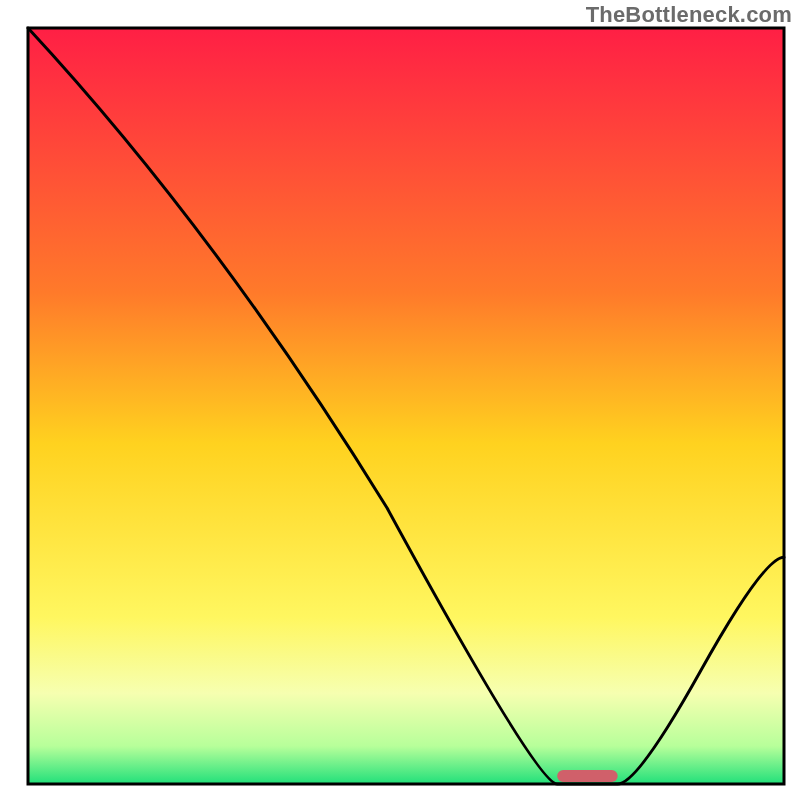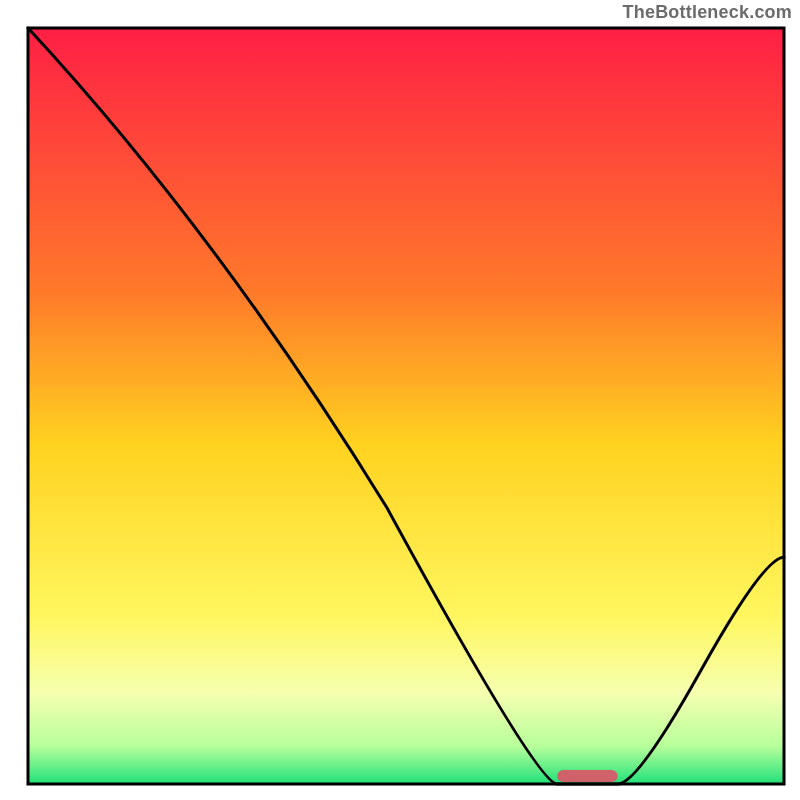--- a/index.html
+++ b/index.html
@@ -12,21 +12,21 @@
   }
   .stage {
     position: relative;
     width: 800px;
     height: 800px;
   }
   .watermark {
     position: absolute;
     top: 2px;
     right: 8px;
-    font-size: 18px;
+    font-size: 22px;
     font-weight: 600;
     color: #6b6b6b;
     letter-spacing: 0.2px;
   }
   svg {
     position: absolute;
     top: 0;
     left: 0;
   }
 </style>

